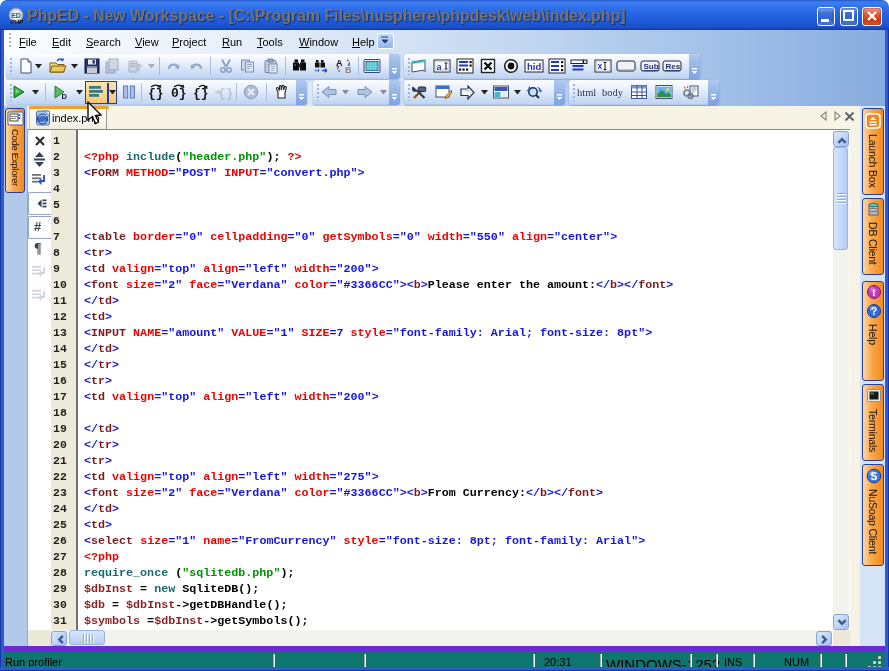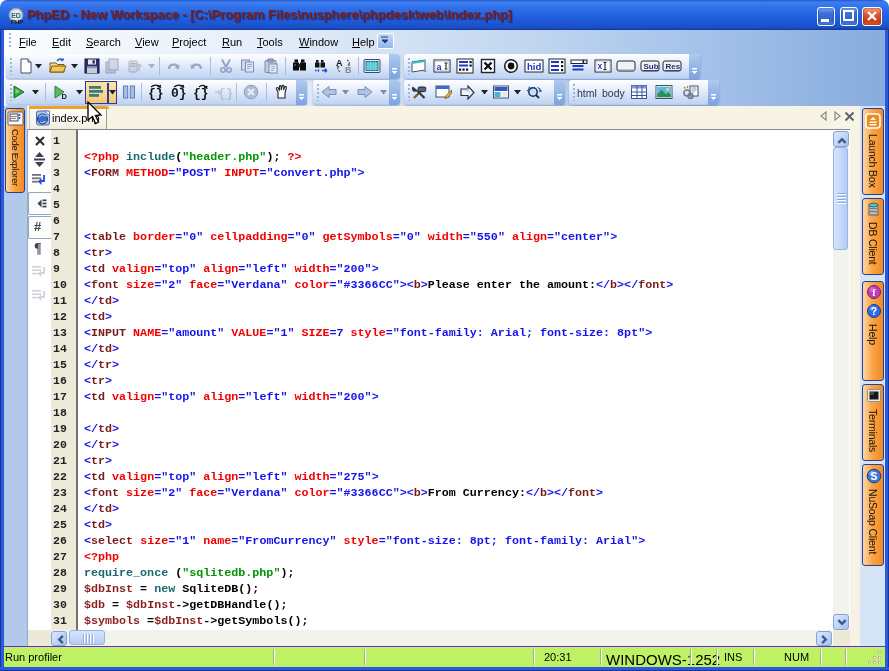--- a/index.html
+++ b/index.html
@@ -1,21 +1,21 @@
 <!DOCTYPE html>
 <html><head><meta charset="utf-8">
 <style>
 html,body{margin:0;padding:0;background:#fff;width:889px;height:671px;overflow:hidden}
 *{box-sizing:border-box}
 body{font-family:"Liberation Sans",sans-serif;position:relative;-webkit-font-smoothing:antialiased}
 .abs{position:absolute}
 
 #titlebar{left:0;top:0;width:889px;height:30px;border-radius:7px 7px 0 0;
  background:linear-gradient(180deg,#2356C6 0%,#3D7EF2 7%,#2E6FE9 28%,#2261DE 55%,#1B55D2 80%,#1C4FC4 92%,#12379E 100%);}
-#title-text{left:27px;top:7px;color:#7f1d1d;font-size:13px;font-weight:bold;text-shadow:1px 1px 1px #10307c;letter-spacing:-0.08px;white-space:pre}
+#title-text{left:27px;top:7px;color:#737373;font-size:16px;font-weight:bold;text-shadow:1px 1px 1px #10307c;letter-spacing:-0.08px;white-space:pre}
 .wbtn{top:7px;height:19px;border-radius:3px;border:1px solid #fff;
  background:linear-gradient(180deg,#7DA5EE 0%,#3E71D8 30%,#2E62CE 70%,#4E7EDC 100%);box-shadow:inset 0 0 2px #1a3c9c}
 .wbtn.close{background:linear-gradient(180deg,#F2A183 0%,#E35E3C 35%,#CC3912 75%,#D9602F 100%);box-shadow:inset 0 0 2px #7c1400}
 .wbtn svg{position:absolute;left:0;top:0}
 #bl{left:0;top:30px;width:4px;height:641px;background:linear-gradient(90deg,#16379E 0 1px,#2A5ADC 1px)}
 #br{left:885px;top:30px;width:4px;height:641px;background:linear-gradient(270deg,#16379E 0 1px,#2A5ADC 1px)}
 #bb{left:0;top:667px;width:889px;height:4px;background:linear-gradient(180deg,#2A5ADC 0 3px,#16379E 3px)}
 
 #rebar{left:4px;top:30px;width:881px;height:76px;
  background:linear-gradient(90deg,#FBFDFE 0%,#E8F0FA 25%,#C8DAF1 55%,#A3C1E9 80%,#88ACDE 100%)}
@@ -27,21 +27,21 @@
  box-shadow:0 1px 2px rgba(60,90,160,.4), inset 0 -1px 0 #B2C9EC}
 .chev{position:absolute;right:0;top:0;width:11px;height:25px;border-radius:0 3px 3px 0;
  background:linear-gradient(180deg,#AFC9EF 0%,#8FB2E6 60%,#7DA3DF 100%)}
 .chev i{position:absolute;left:3px;bottom:5px;width:5px;height:6px;
  background:
   linear-gradient(#fff 0 0) 0 0/5px 1.5px no-repeat,
   conic-gradient(from -51deg at 50% 78%, #fff 0 102deg, transparent 102deg) 0 2.5px/5px 3.5px no-repeat}
 .sep{position:absolute;width:1px;height:18px;background:#A9BEDE;top:3px}
 .ico{position:absolute}
 .dim{opacity:.45;filter:grayscale(60%)}
-.tbtext{position:absolute;font-size:10px;color:#31425E;top:6px;font-family:Liberation Sans, sans-serif;font-weight:bold}
+.tbtext{position:absolute;font-size:10px;color:#31425E;top:6px;font-family:Liberation Serif, serif;font-weight:bold}
 
 #menuchev{left:377px;top:33px;width:17px;height:16px;border-radius:2px;background:linear-gradient(180deg,#C8DCF8,#8FB2E6);box-shadow:inset 0 0 0 1px #fff}
 
 #tabstrip{left:27px;top:106px;width:833px;height:24px;background:#F7F4E6}
 #dockL{left:4px;top:106px;width:23px;height:542px;background:#B2C9EA}
 #dockR{left:860px;top:106px;width:25px;height:542px;background:#D5E3F6}
 #tab1{left:29px;top:106px;width:78px;height:24px;background:linear-gradient(180deg,#FDFDFB 0%,#F7F5EC 70%,#EFECDD 100%);border-right:1px solid #9C9A8C;border-left:1px solid #C8C6BA}
 #tab1 .topline{position:absolute;left:-1px;top:0;width:80px;height:3px;background:#F0A02C;border-radius:2px 2px 0 0}
 #tab1 .tname{position:absolute;left:22px;top:6px;font-size:11px;color:#000}
 
@@ -67,21 +67,21 @@
 #belowgutter{left:28px;top:630px;width:23px;height:17px;background:#ECE9D8}
 
 .vtab{position:absolute;border:1px solid #3A4E8C;border-radius:3px;
  background:linear-gradient(90deg,#FBCE96 0%,#F8A94E 45%,#F2902A 100%)}
 .vtab .vtxt{position:absolute;left:4px;font-size:11px;color:#111;writing-mode:vertical-rl}
 .vtab{border:1px solid #2A3F8F;border-radius:3px;background:linear-gradient(90deg,#FDD8A8 0%,#F9A648 45%,#F28A22 100%)}
 .vtab .vtxt{position:absolute;left:4px;font-size:10.5px;color:#1A1208;writing-mode:vertical-rl;white-space:pre;letter-spacing:-0.2px}
 #cetab{left:5px;top:108px;width:20px;height:85px}
 #crm{left:849px;top:130px;width:11px;height:517px;background:#F6F3E6}
 
-#status{left:0px;top:646px;width:889px;height:21px;background:#bef264;border-top:1px solid #6d28d9}
+#status{left:0px;top:646px;width:889px;height:21px;background:#0f766e;border-top:6px solid #6d28d9}
 #status .txt{position:absolute;top:4px;font-size:11px;color:#000}
 #status .vsep{position:absolute;top:2px;width:1px;height:16px;background:#ACA899;box-shadow:1px 0 0 #fff}
 
 #cursor{left:87px;top:101px;z-index:50}
 </style></head>
 <body>
 <div class="abs" id="titlebar"></div>
 <div class="abs" id="title-text">PhpED - New Workspace - [C:\Program Files\nusphere\phpdesk\web\index.php]</div>
 <svg class="abs" style="left:6px;top:7px" width="18" height="18" viewBox="0 0 18 18">
  <circle cx="10" cy="8" r="7" fill="#C8CCD8" stroke="#8A90A0"></circle>

